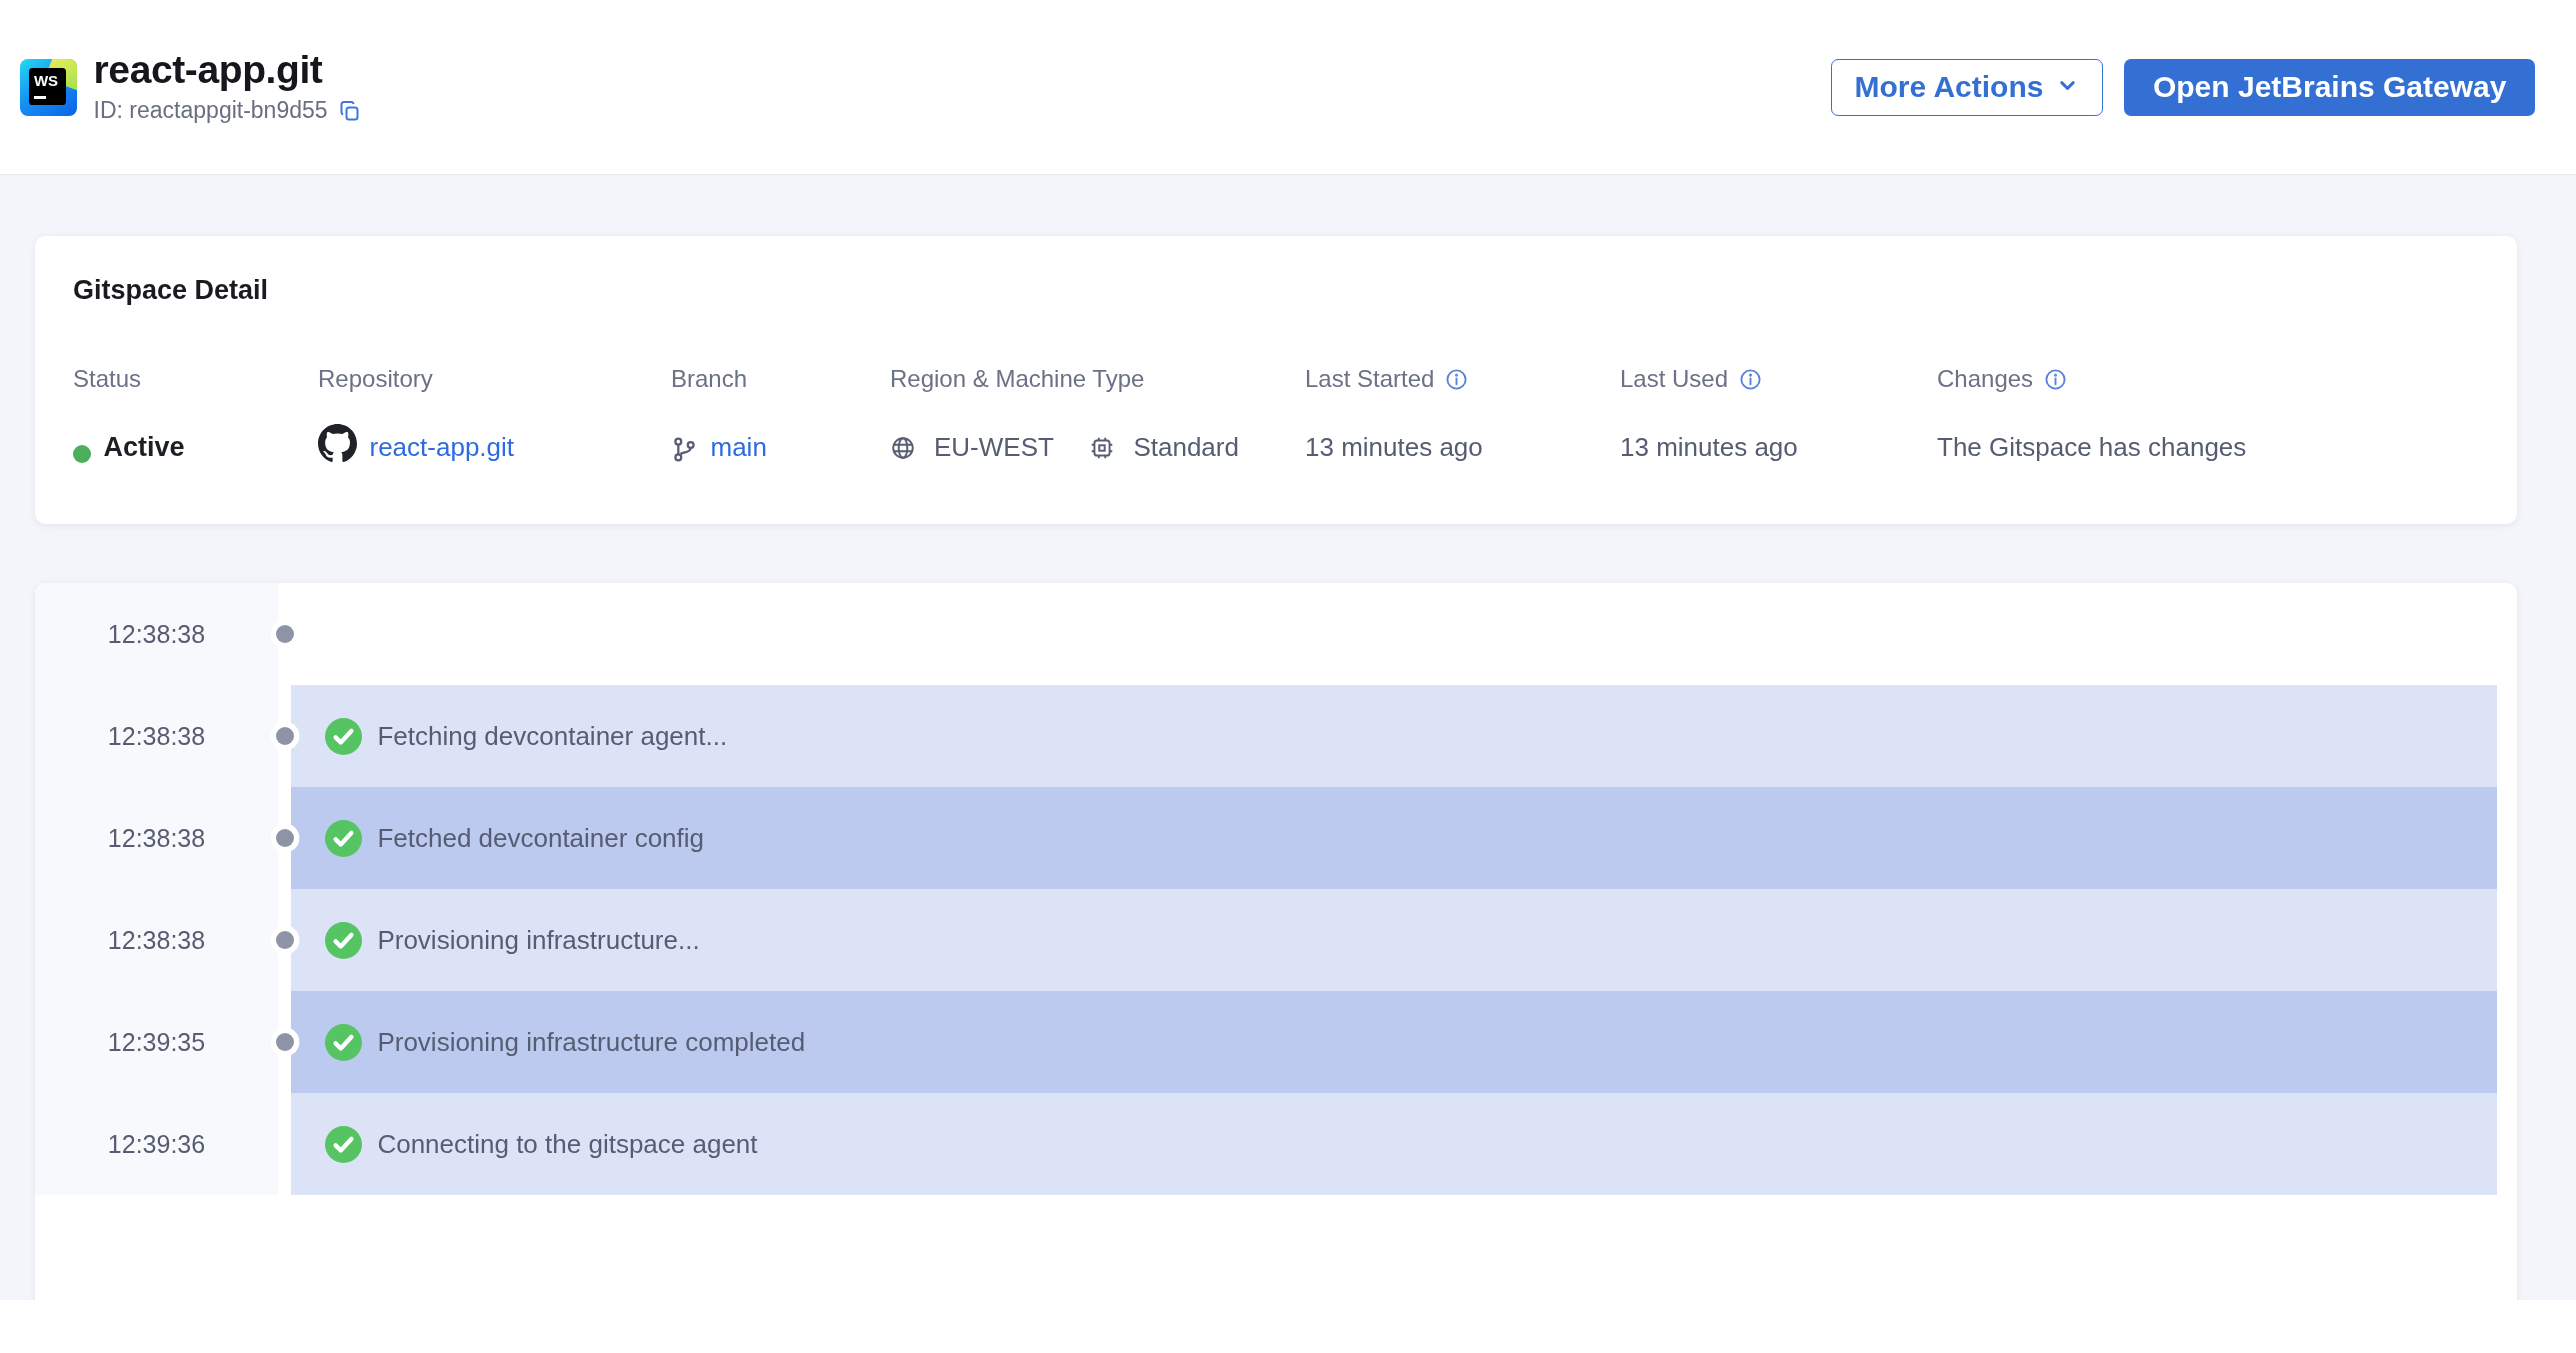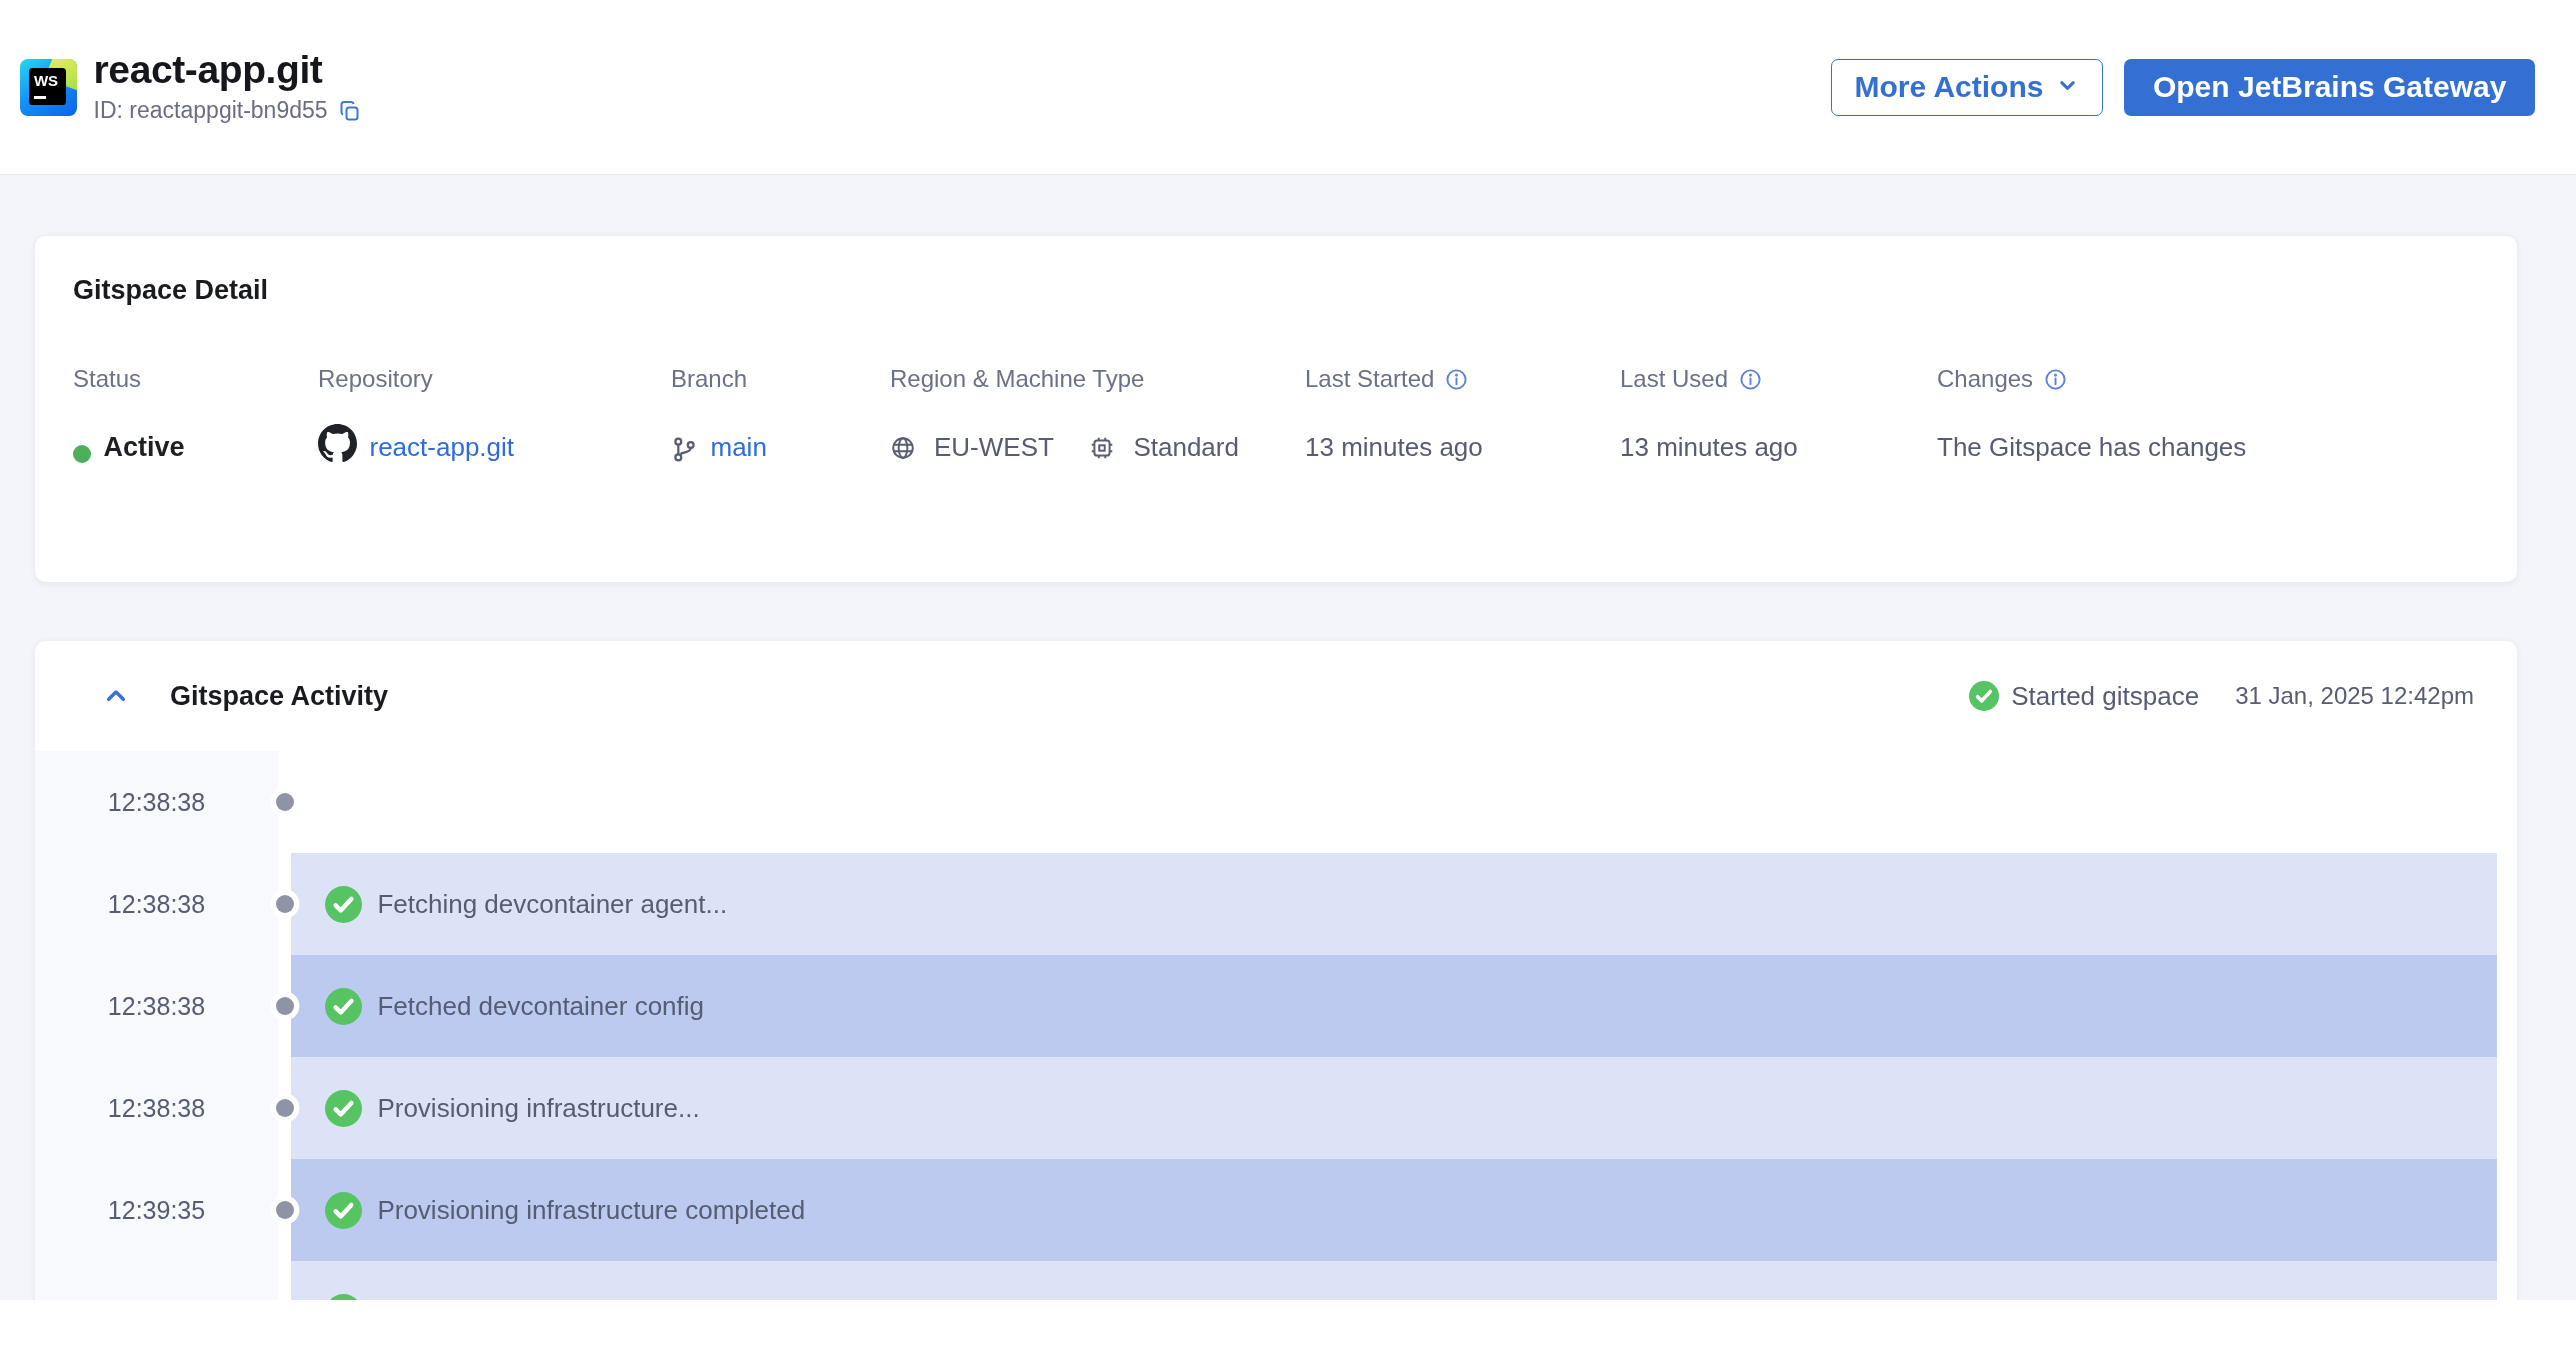--- a/index.html
+++ b/index.html
@@ -41,21 +41,21 @@
   .btn{height:57px;display:inline-flex;align-items:center;border-radius:7.1px;
     font-size:30px;font-weight:700;cursor:pointer;white-space:nowrap;}
   .btn-outline{border:1.8px solid var(--accent);color:var(--accent);background:#fff;padding:0 23px;gap:12.5px;}
   .btn-solid{border:none;background:var(--accent);color:#fff;padding:0 28.6px;margin-left:21.4px;}
 
   
   .main{height:1125px;background:var(--page-bg);padding:61px 59px 0 35px;overflow:hidden;}
   .card{background:#fff;border-radius:10.7px;box-shadow:0 1.8px 7.1px rgba(40,45,80,.07);}
 
   
-  .card-detail{height:346px;padding:39px 36px 0 38px;}
+  .card-detail{height:288px;padding:39px 36px 0 38px;}
   .card-title{font-size:27px;font-weight:700;color:var(--ink);margin:0 0 59px 0;}
   .fields{display:flex;}
   .field{flex:0 0 auto;}
   .f-status{width:245px;}.f-repo{width:353px;}.f-branch{width:219px;}
   .f-region{width:415px;}.f-started{width:315px;}.f-used{width:317px;}.f-changes{flex:1;}
   .label{font-size:24px;color:var(--label);margin-bottom:31px;display:flex;align-items:center;gap:10.7px;}
   .value{font-size:26px;color:var(--text-dim);display:flex;align-items:flex-end;gap:12.5px;min-height:39px;}
   .value.strong{color:#1d1f24;font-weight:600;font-size:27px;}
   .value a{color:var(--link);text-decoration:none;}
   .status-dot{width:18px;height:18px;border-radius:50%;background:var(--green-dot);}
@@ -223,39 +223,20 @@
             </svg>
           </span>
         </div>
         <div class="value">The Gitspace has changes</div>
       </div>
 
     </div>
   </section>
 
   <section class="card card-activity">
-    <div class="activity-header">
-      <span class="collapse-btn">
-        <svg width="32" height="32" viewBox="0 0 24 24" fill="none" stroke="#3a6fd8" stroke-width="2.6" stroke-linecap="round" stroke-linejoin="round">
-          <polyline points="6.5,14.5 12,9 17.5,14.5"></polyline>
-        </svg>
-      </span>
-      <span class="activity-title">Gitspace Activity</span>
-      <div class="topbar-spacer"></div>
-      <span class="header-status">
-        <span style="display:inline-flex;">
-          <svg width="30" height="30" viewBox="0 0 16 16">
-            <circle cx="8" cy="8" r="8" fill="#56c463"></circle>
-            <path d="M4.6 8.4l2.2 2.2 4.6-5" stroke="#fff" stroke-width="1.9" fill="none" stroke-linecap="round" stroke-linejoin="round"></path>
-          </svg>
-        </span>
-        <span>Started gitspace</span>
-      </span>
-      <span class="header-date">31 Jan, 2025 12:42pm</span>
-    </div>
 
     <div class="log">
   <div class="log-row shade-dark">
     <div class="time-cell">12:38:38</div>
     <div class="gutter">
       <span class="dot"></span>
     </div>
   </div>
 
   <div class="log-row shade-light">

